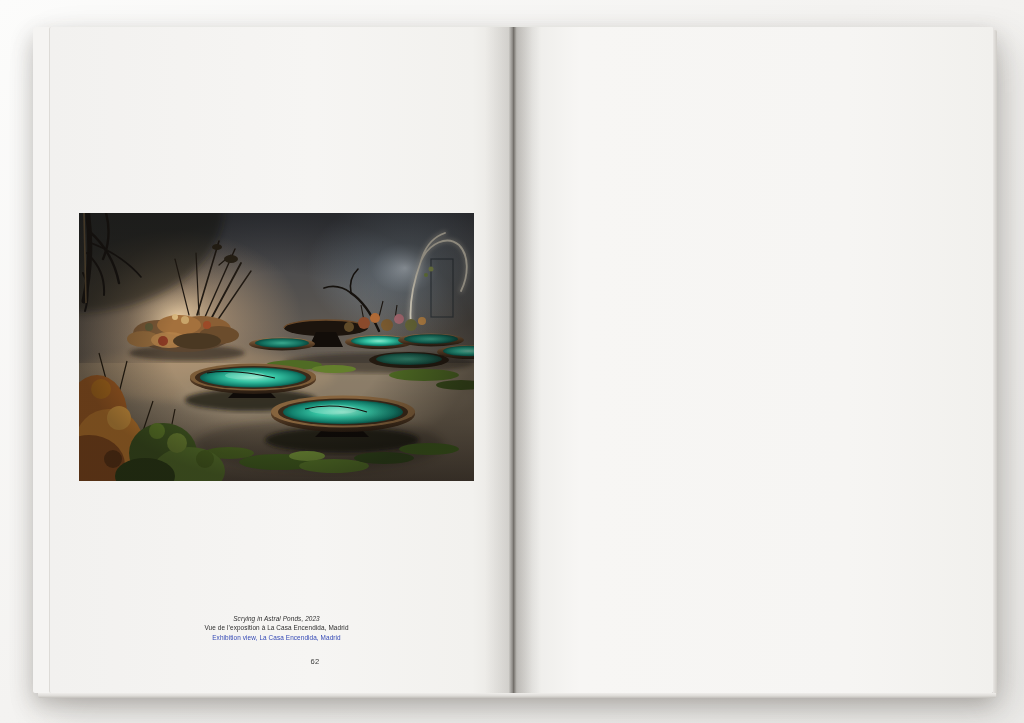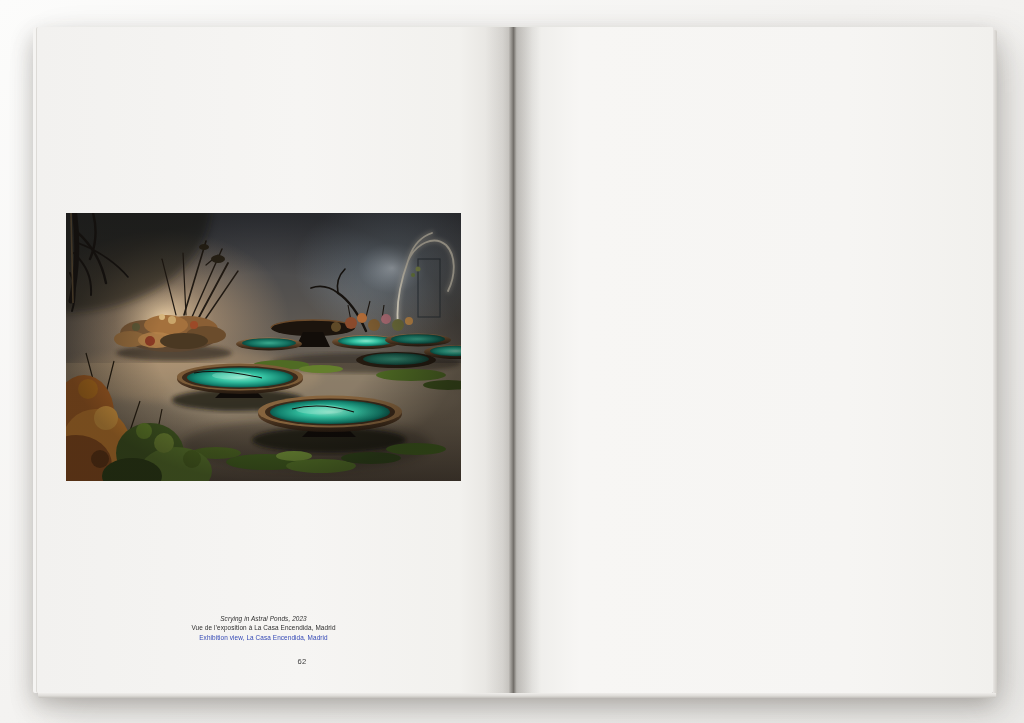--- a/index.html
+++ b/index.html
@@ -20,21 +20,21 @@
     background:linear-gradient(#efedea 0%,#dedcd8 55%,#c2bfba 100%);
     border-radius:0 0 2px 2px;
   }
   .book::before{ 
     content:"";position:absolute;top:3px;bottom:-4px;right:-4px;width:4px;
     background:linear-gradient(to right,#e9e7e4,#cfccc7);
     border-radius:0 2px 2px 0;
   }
   .page{position:absolute;top:0;height:100%;width:480px;}
   .page.left{
-    left:3px;
+    left:16px;
     background:linear-gradient(to right,#f2f1ef 0%,#f6f5f3 55%,#f2f1ee 88%,#e3e1dd 97%,#c9c6c1 100%);
     border-radius:2px 0 0 2px;
     border-left:1px solid #dddbd7;
   }
   .page.right{
     left:480px;
     background:linear-gradient(to right,#b9b6b1 0%,#dddbd7 1%,#eeedea 4%,#f7f6f4 14%,#f6f5f3 70%,#f1f0ed 100%);
     border-radius:0 2px 2px 0;
   }
   .gutter{

